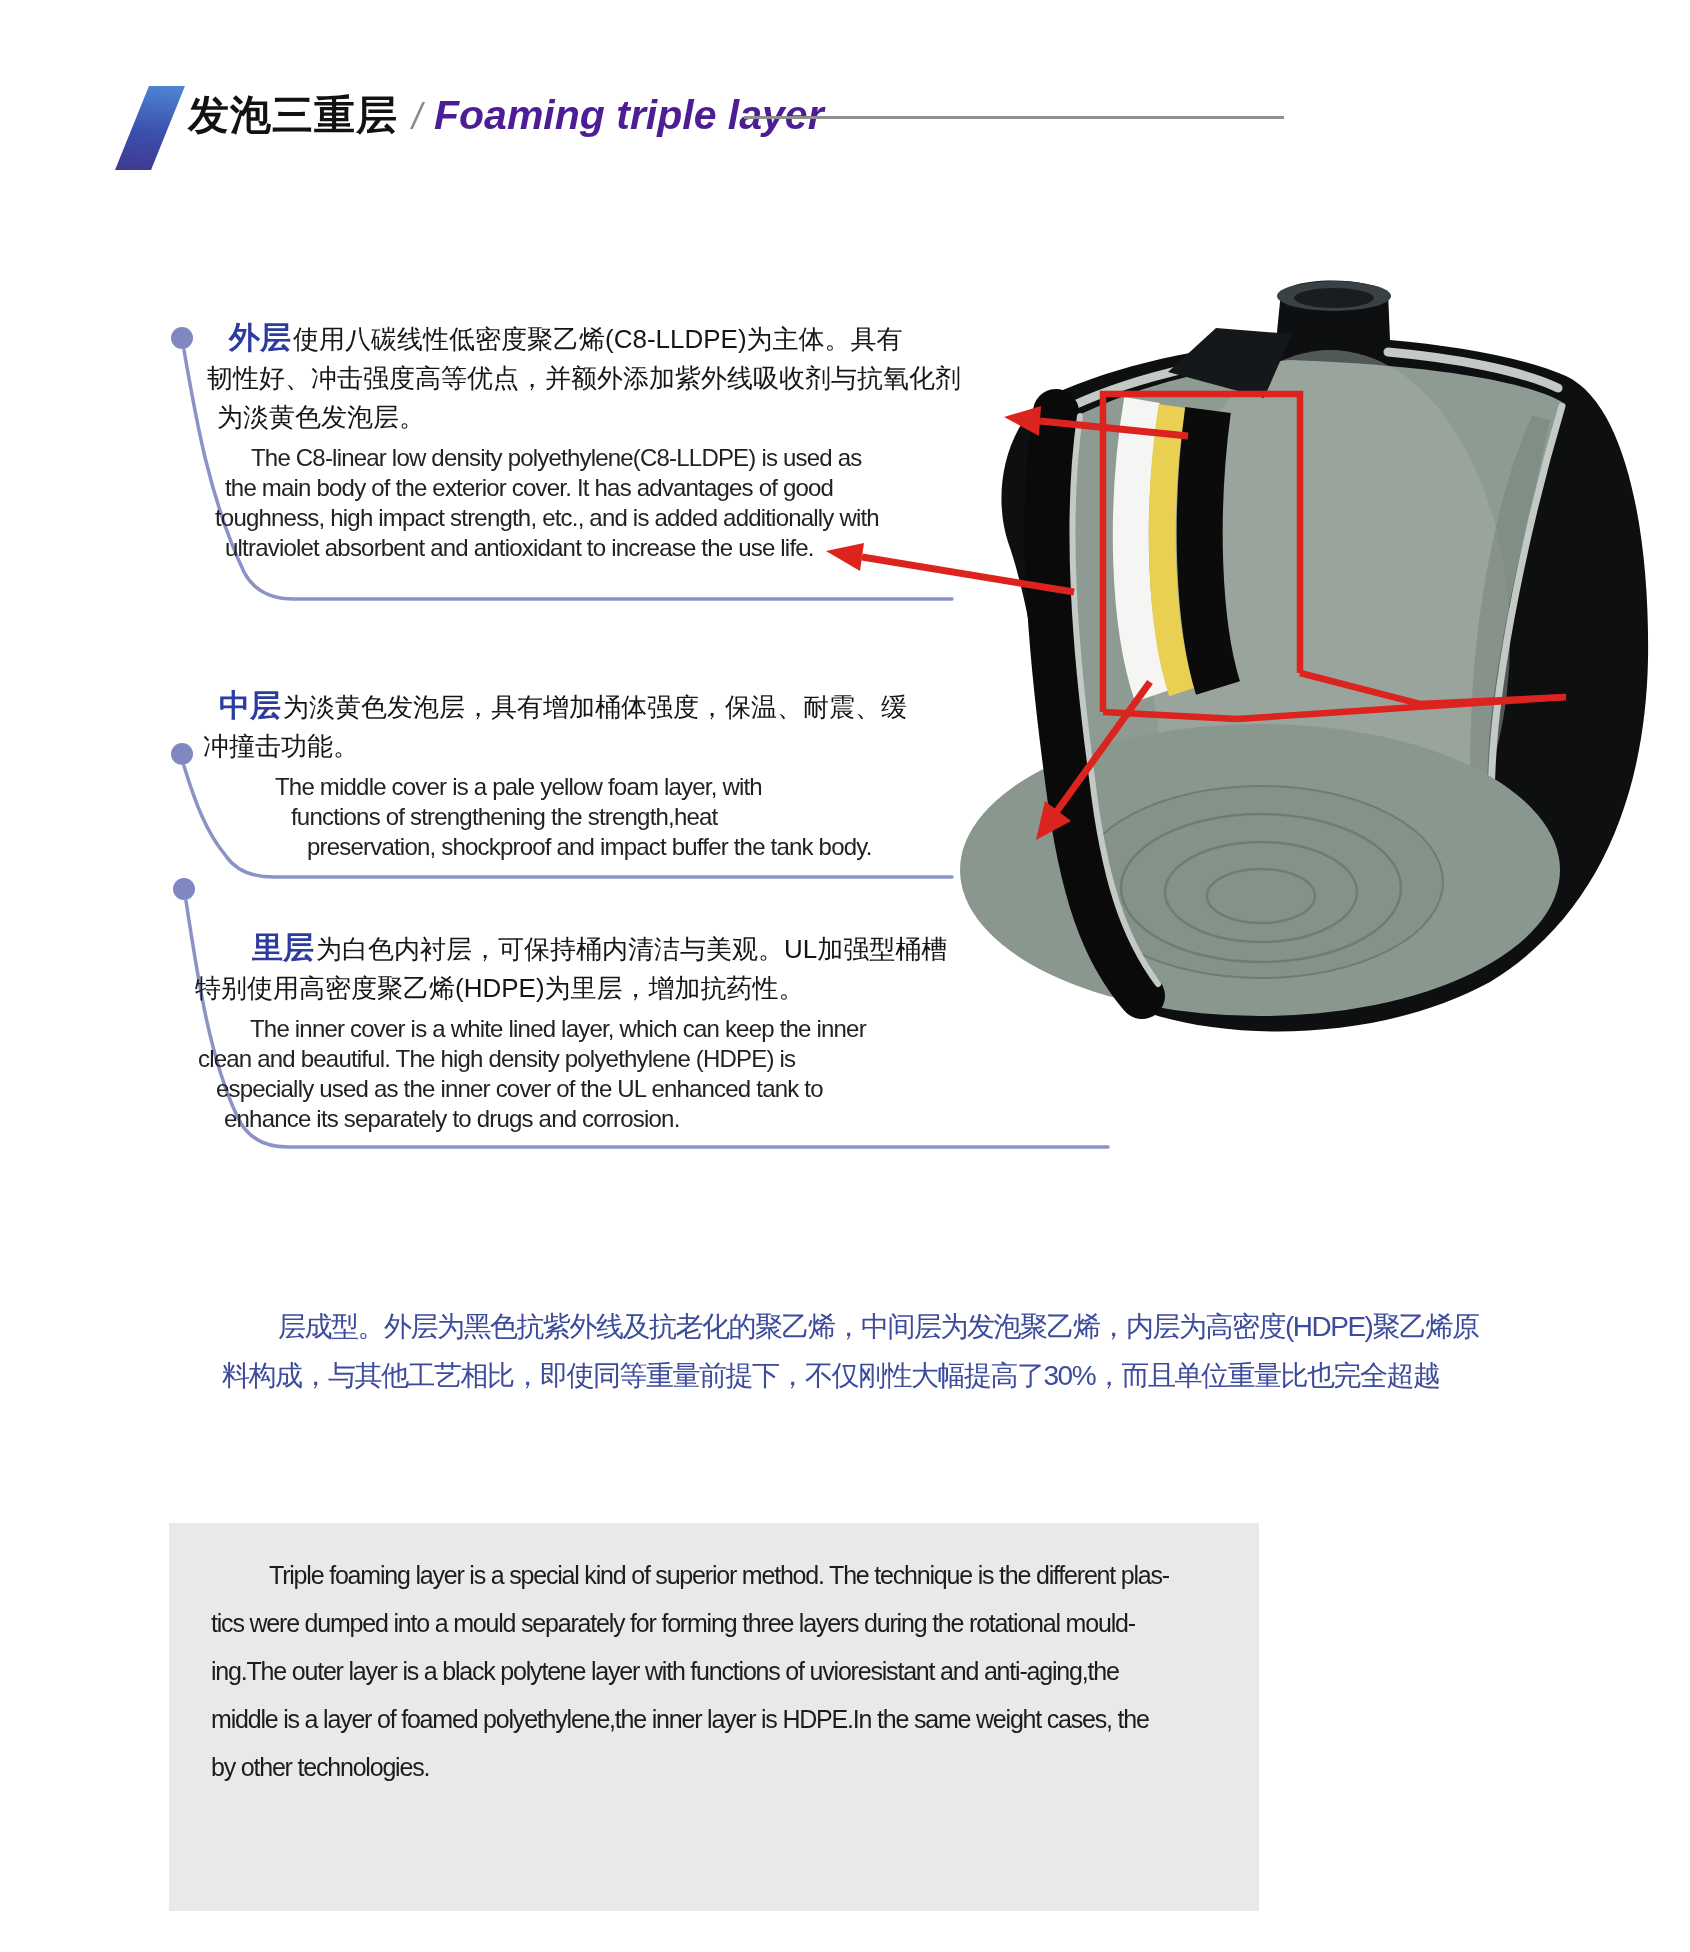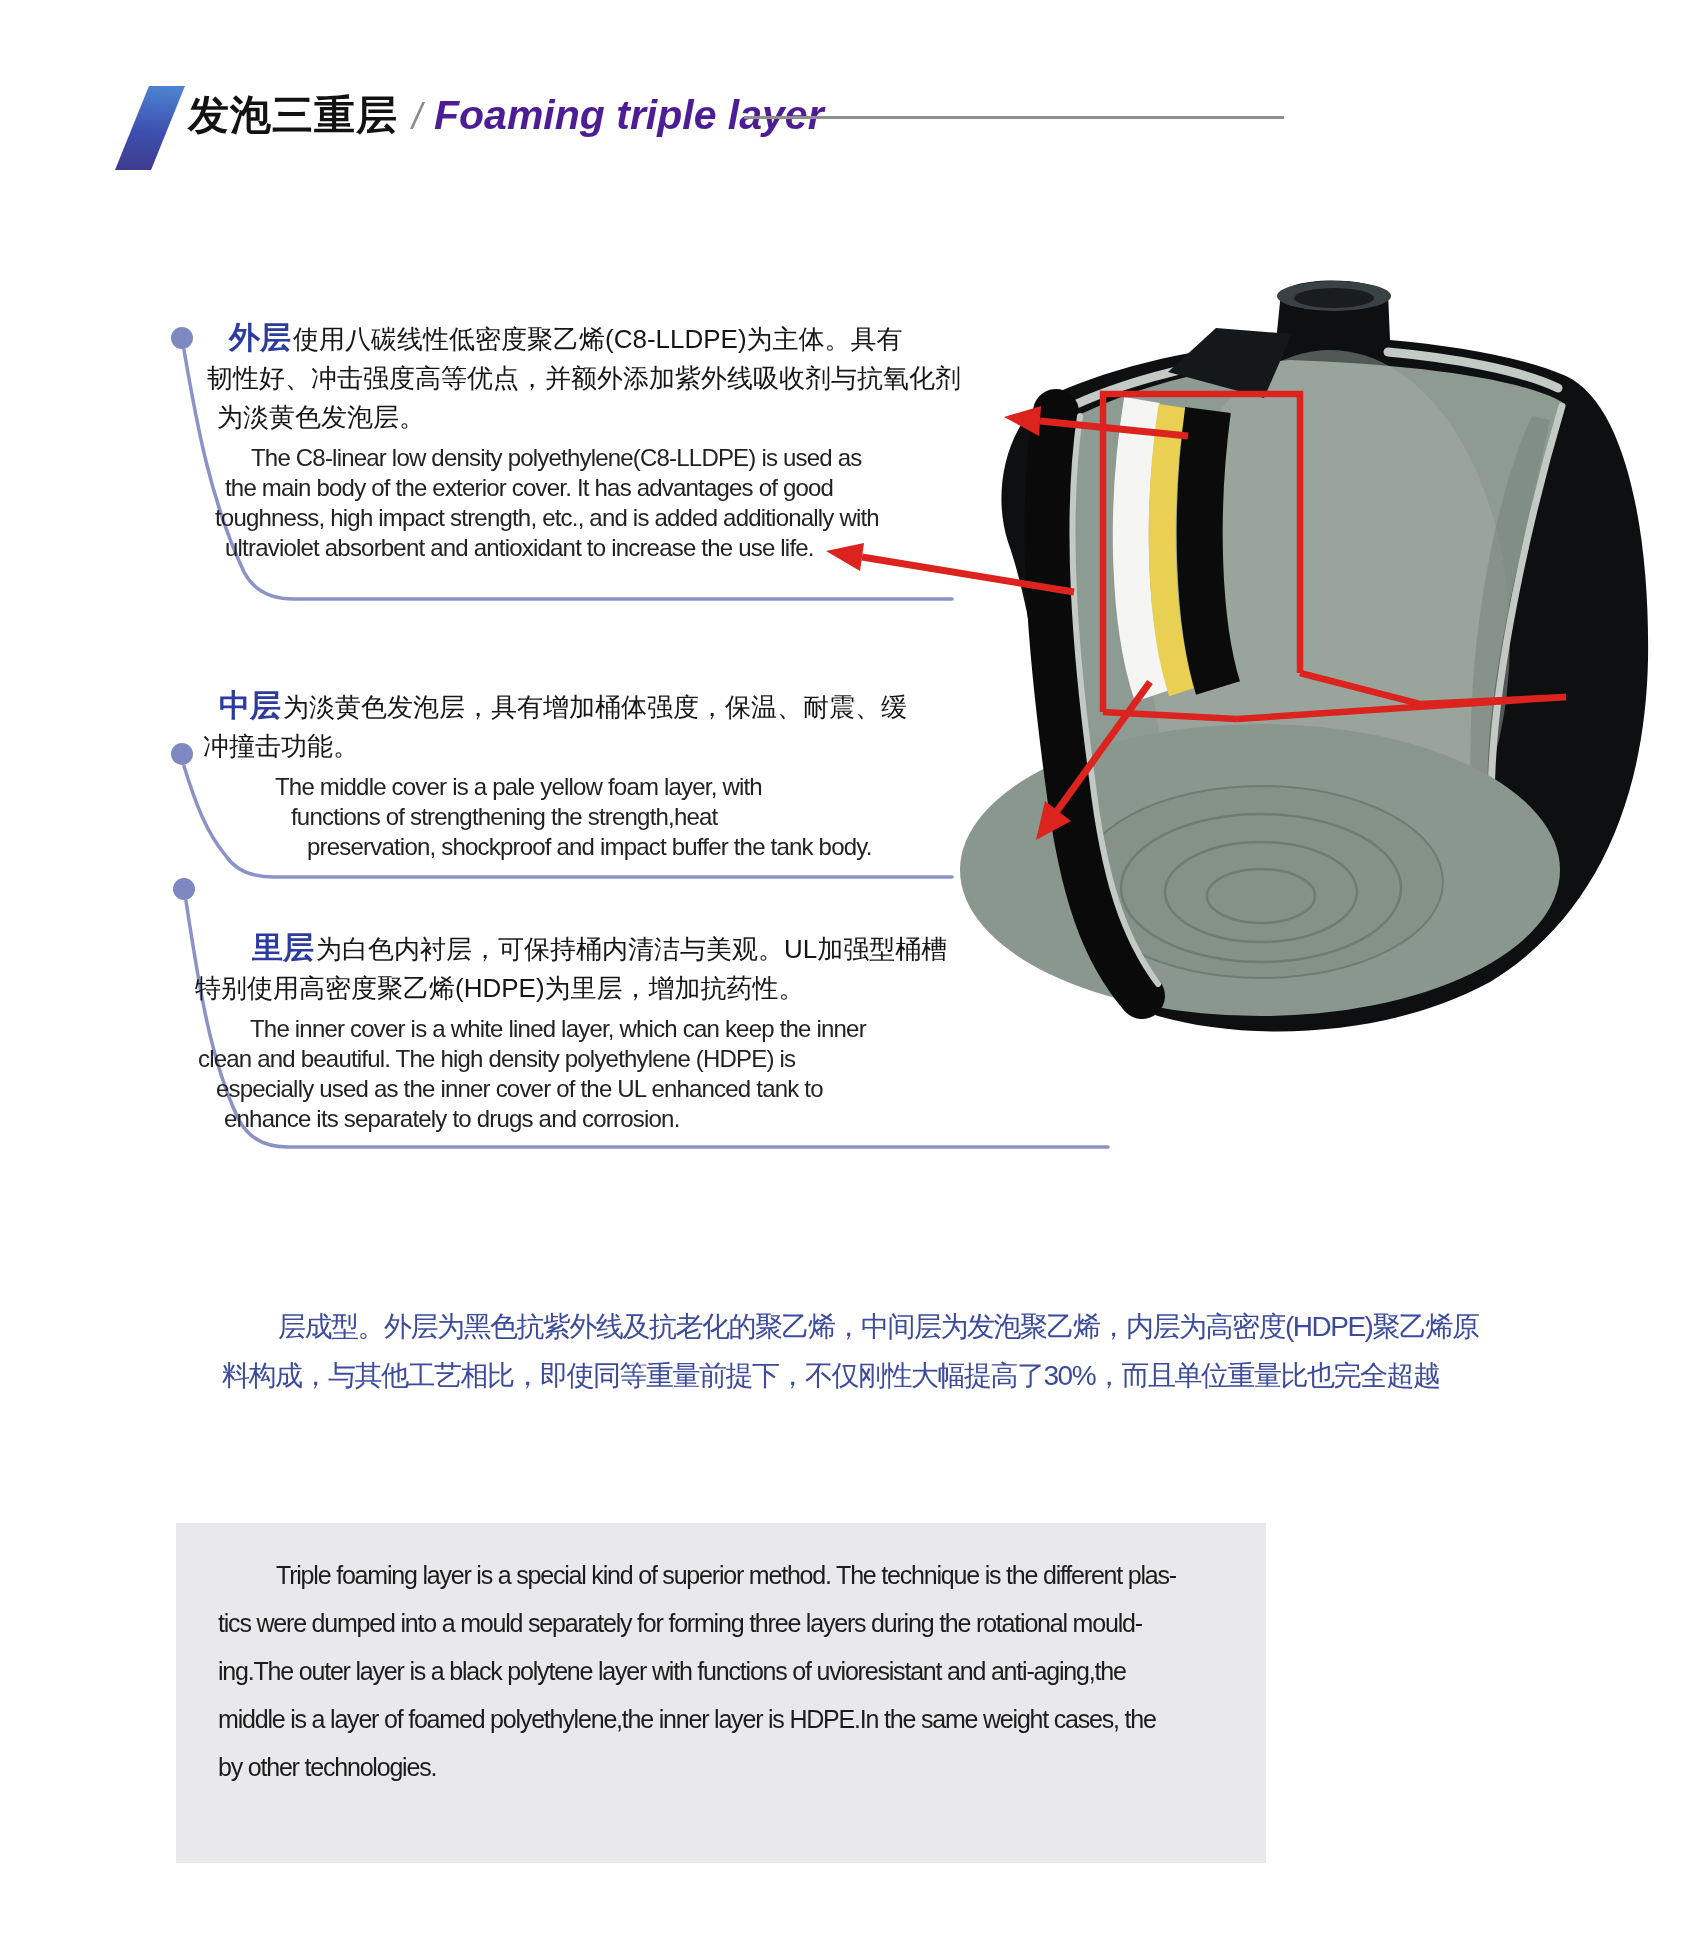--- a/index.html
+++ b/index.html
@@ -52,21 +52,21 @@
 
   
   .tank-wrap{position:absolute;left:790px;top:240px;width:880px;height:810px;z-index:1;}
 
   
   .para-zh{position:absolute;left:222px;top:1302px;width:1090px;z-index:2;}
   .para-zh div{font-size:28px;line-height:49px;color:#3d4b9d;letter-spacing:-1.5px;white-space:nowrap;}
   .para-zh div:nth-child(1){text-indent:56px;}
 
   
-  .en-box{position:absolute;left:176px;top:1523px;width:1090px;height:340px;
+  .en-box{position:absolute;left:169px;top:1523px;width:1090px;height:388px;
           background:#e9e9eb;z-index:2;box-sizing:border-box;padding:28px 30px 0 42px;}
   .en-box div{font-size:25px;line-height:48px;color:#1c1c1c;letter-spacing:-1.2px;white-space:nowrap;}
   .en-box div:nth-child(1){text-indent:58px;}
 </style>
 </head>
 <body>
 
 <div class="logo-bar"></div>
 <div class="title-row">
   <span class="title-zh">发泡三重层</span>

